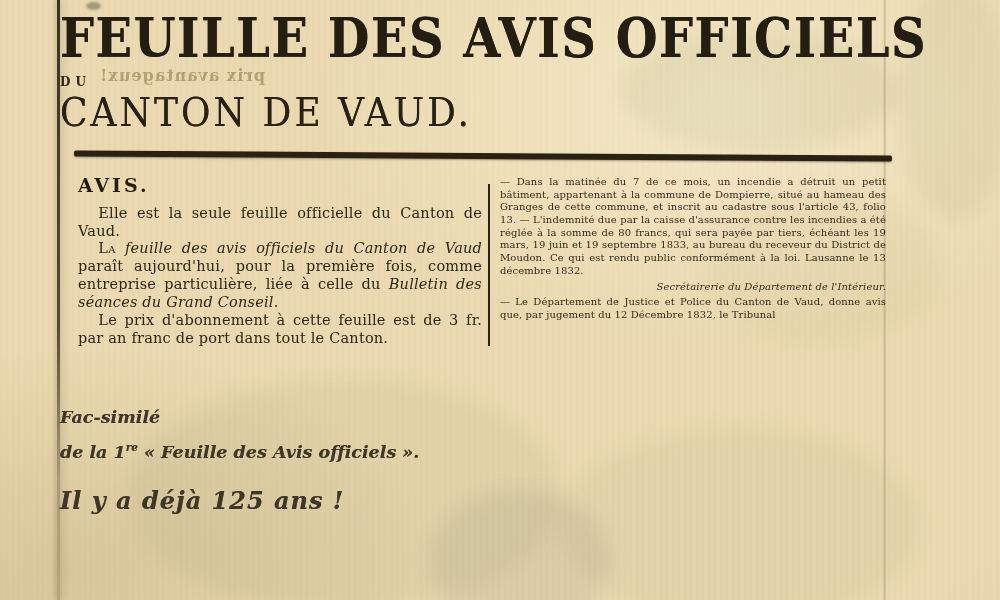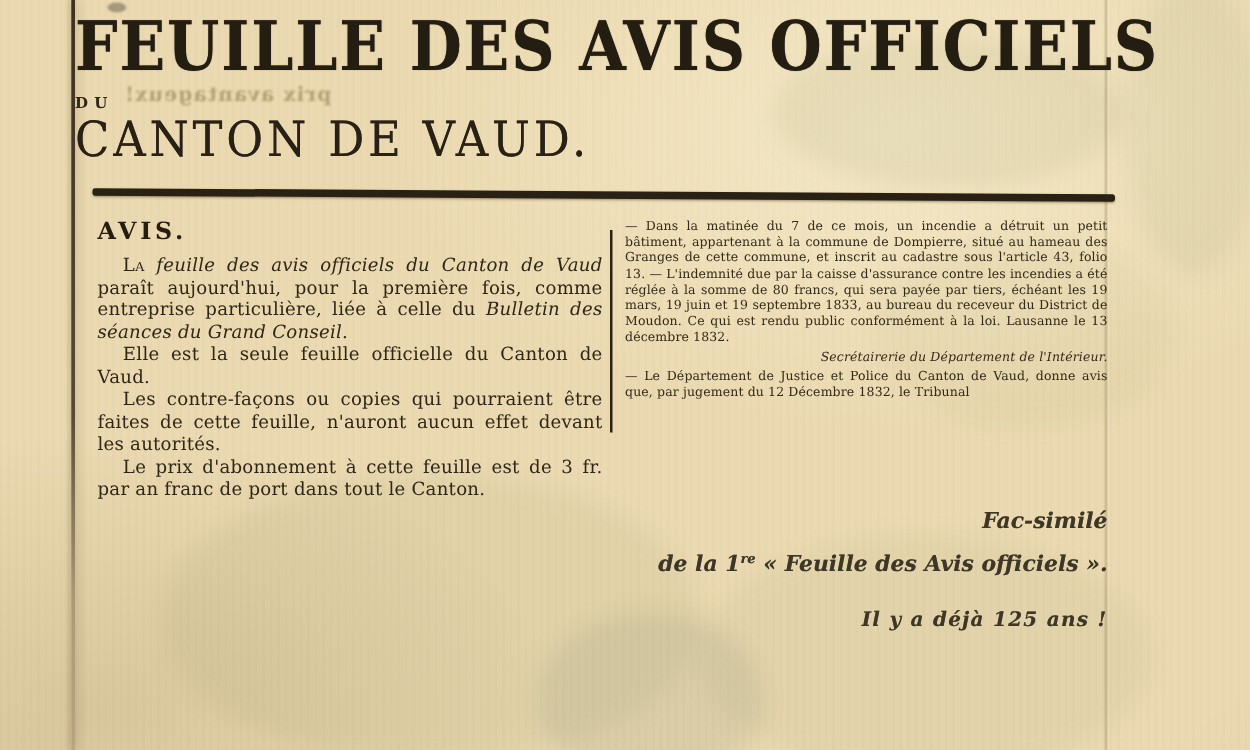--- a/index.html
+++ b/index.html
@@ -54,25 +54,25 @@
     letter-spacing:0.2px;color:#2e2617;}
   .avis-heading{text-align:left;font-size:19px;font-weight:bold;letter-spacing:3px;
     margin:2px 0 7px 0;color:#241d10;}
   .col-left p{margin:0;text-indent:1.4em;}
   .divider{width:2px;height:162px;margin:12px 10px 0 6px;background:#2b2315;flex:none;}
   .col-right{flex:1;font-size:10px;line-height:1.27;text-align:justify;
     padding-top:4px;letter-spacing:0.1px;color:#332a19;}
   .col-right p{margin:0;}
   .col-right .signature{text-align:right;font-style:italic;margin:3px 0 3px 0;}
   
-  .caption{position:absolute;left:60px;width:826px;top:407px;text-align:right;
+  .caption{position:absolute;left:60px;width:826px;top:407px;text-align:left;
     font-style:italic;font-weight:bold;font-size:17.5px;color:#3e3626;
     text-shadow:0 0 0.4px rgba(62,54,38,0.6);}
   .caption .l1{margin-bottom:14px;}
-  .caption .l3{margin-top:24px;letter-spacing:1px;font-size:16px;}
+  .caption .l3{margin-top:24px;letter-spacing:1px;font-size:24px;}
 </style>
 </head>
 <body>
 
 <div class="stage">
 
   <div class="ghost g1"></div>
   <div class="ghost g2"></div>
   <div class="ghost g3"></div>
   <div class="ghost g4"></div>
@@ -88,23 +88,22 @@
     <div class="mast-title">FEUILLE DES AVIS OFFICIELS</div>
     <div class="mast-du">DU</div>
     <div class="mast-subtitle">CANTON DE VAUD.</div>
   </header>
 
   <div class="rule"></div>
 
   <main class="columns">
     <section class="col-left">
       <h2 class="avis-heading">AVIS.</h2>
+      <p><span>Elle est la seule feuille officielle du Canton de Vaud.</span></p>
       <p><span style="font-variant: small-caps;">La </span><span style="font-style: italic;">feuille des avis officiels du Canton de Vaud</span><span> paraît aujourd'hui, pour la première fois, comme entreprise particulière, liée à celle du </span><span style="font-style: italic;">Bulletin des séances du Grand Conseil</span><span>.</span></p>
-      <p><span>Elle est la seule feuille officielle du Canton de Vaud.</span></p>
-      <p><span>Les contre-façons ou copies qui pourraient être faites de cette feuille, n'auront aucun effet devant les autorités.</span></p>
       <p><span>Le prix d'abonnement à cette feuille est de 3 fr. par an franc de port dans tout le Canton.</span></p>
     </section>
 
     <div class="divider"></div>
 
     <section class="col-right">
       <p>— Dans la matinée du 7 de ce mois, un incendie a détruit un petit bâtiment, appartenant à la commune de Dompierre, situé au hameau des Granges de cette commune, et inscrit au cadastre sous l'article 43, folio 13. — L'indemnité due par la caisse d'assurance contre les incendies a été réglée à la somme de 80 francs, qui sera payée par tiers, échéant les 19 mars, 19 juin et 19 septembre 1833, au bureau du receveur du District de Moudon. Ce qui est rendu public conformément à la loi. Lausanne le 13 décembre 1832.</p>
       <p class="signature">Secrétairerie du Département de l'Intérieur.</p>
       <p>— Le Département de Justice et Police du Canton de Vaud, donne avis que, par jugement du 12 Décembre 1832, le Tribunal</p>
     </section>

